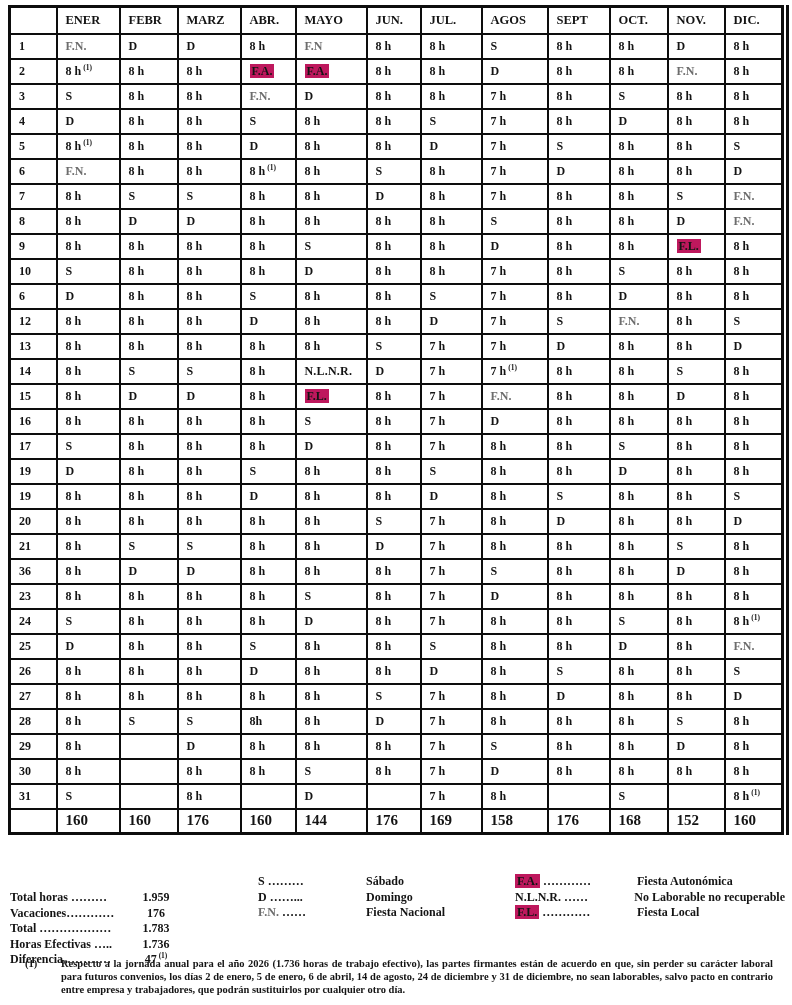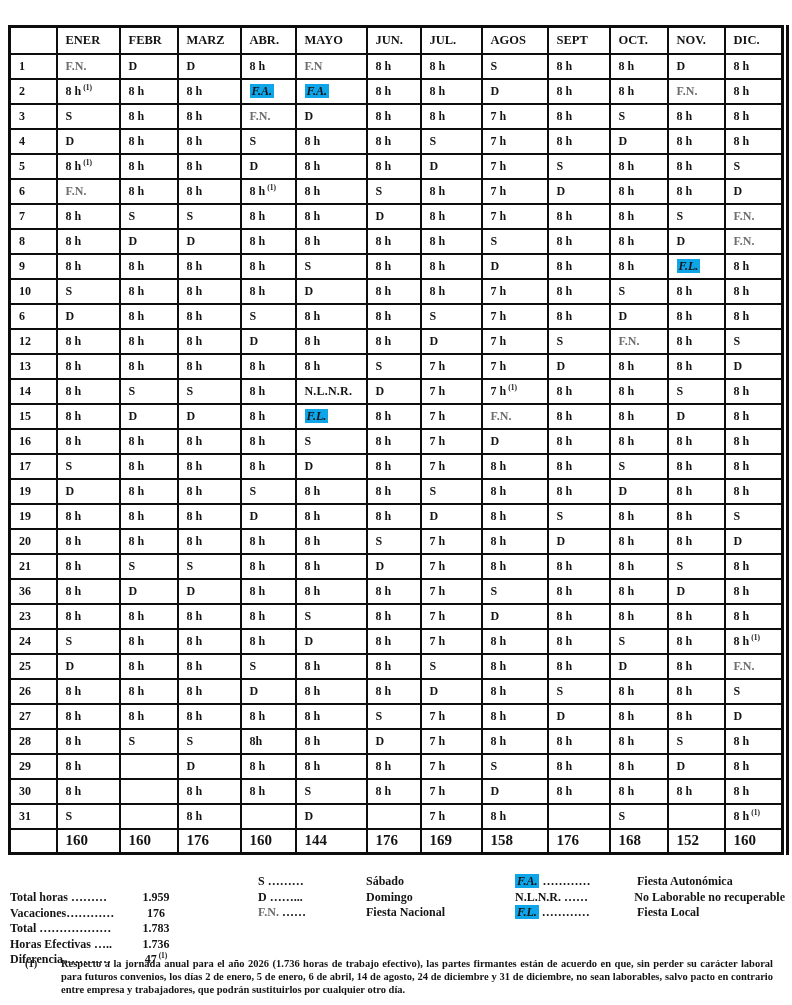--- a/index.html
+++ b/index.html
@@ -9,21 +9,20 @@
     font-family: "Liberation Serif", "DejaVu Serif", serif;
     font-weight: bold;
     color: #141414;
     position: relative;
     overflow: hidden;
   }
   .cal-wrap {
     position: absolute; left: 8px; top: 5px;
     padding-right: 2px;
     border-right: 3px solid #0d0d0d;
-    margin-top: 20px;
   }
   table.calendar {
     border-collapse: collapse;
     table-layout: fixed;
     width: 773px;
     border: 3px solid #0d0d0d;
   }
   table.calendar th, table.calendar td {
     border: 2px solid #0d0d0d;
     height: 25px;
@@ -31,21 +30,21 @@
     font-size: 12px;
     font-weight: bold;
     text-align: left;
     vertical-align: middle;
     white-space: nowrap;
     overflow: hidden;
   }
   table.calendar thead th { font-size: 12.5px; height: 27px; }
   td.fn { color: #6d6d6d; }
   td.sm { font-size: 8.5px; letter-spacing: 0.2px; }
-  .hl { background: #0ea5e9; padding: 0 2px; font-style: italic; }
+  .hl { background: #be185d; padding: 0 2px; }
   sup.fn-sup { font-size: 7.5px; vertical-align: super; line-height: 0; margin-left: 2px; }
   tr.totals-row td { font-size: 15px; }
 
   .summary { position: absolute; left: 10px; top: 874px; width: 774px; font-size: 12px; }
   .summary-left { position: absolute; left: 0; top: 0; width: 170px; margin-top: 16px; }
   .summary-line { display: flex; line-height: 15.5px; }
   .summary-line .lab { flex: 1 1 auto; white-space: nowrap; }
   .summary-line .val { width: 48px; text-align: center; white-space: nowrap; }
   .legend-a { position: absolute; left: 248px; top: 0; width: 250px; }
   .legend-b { position: absolute; left: 505px; top: 0; width: 270px; }

